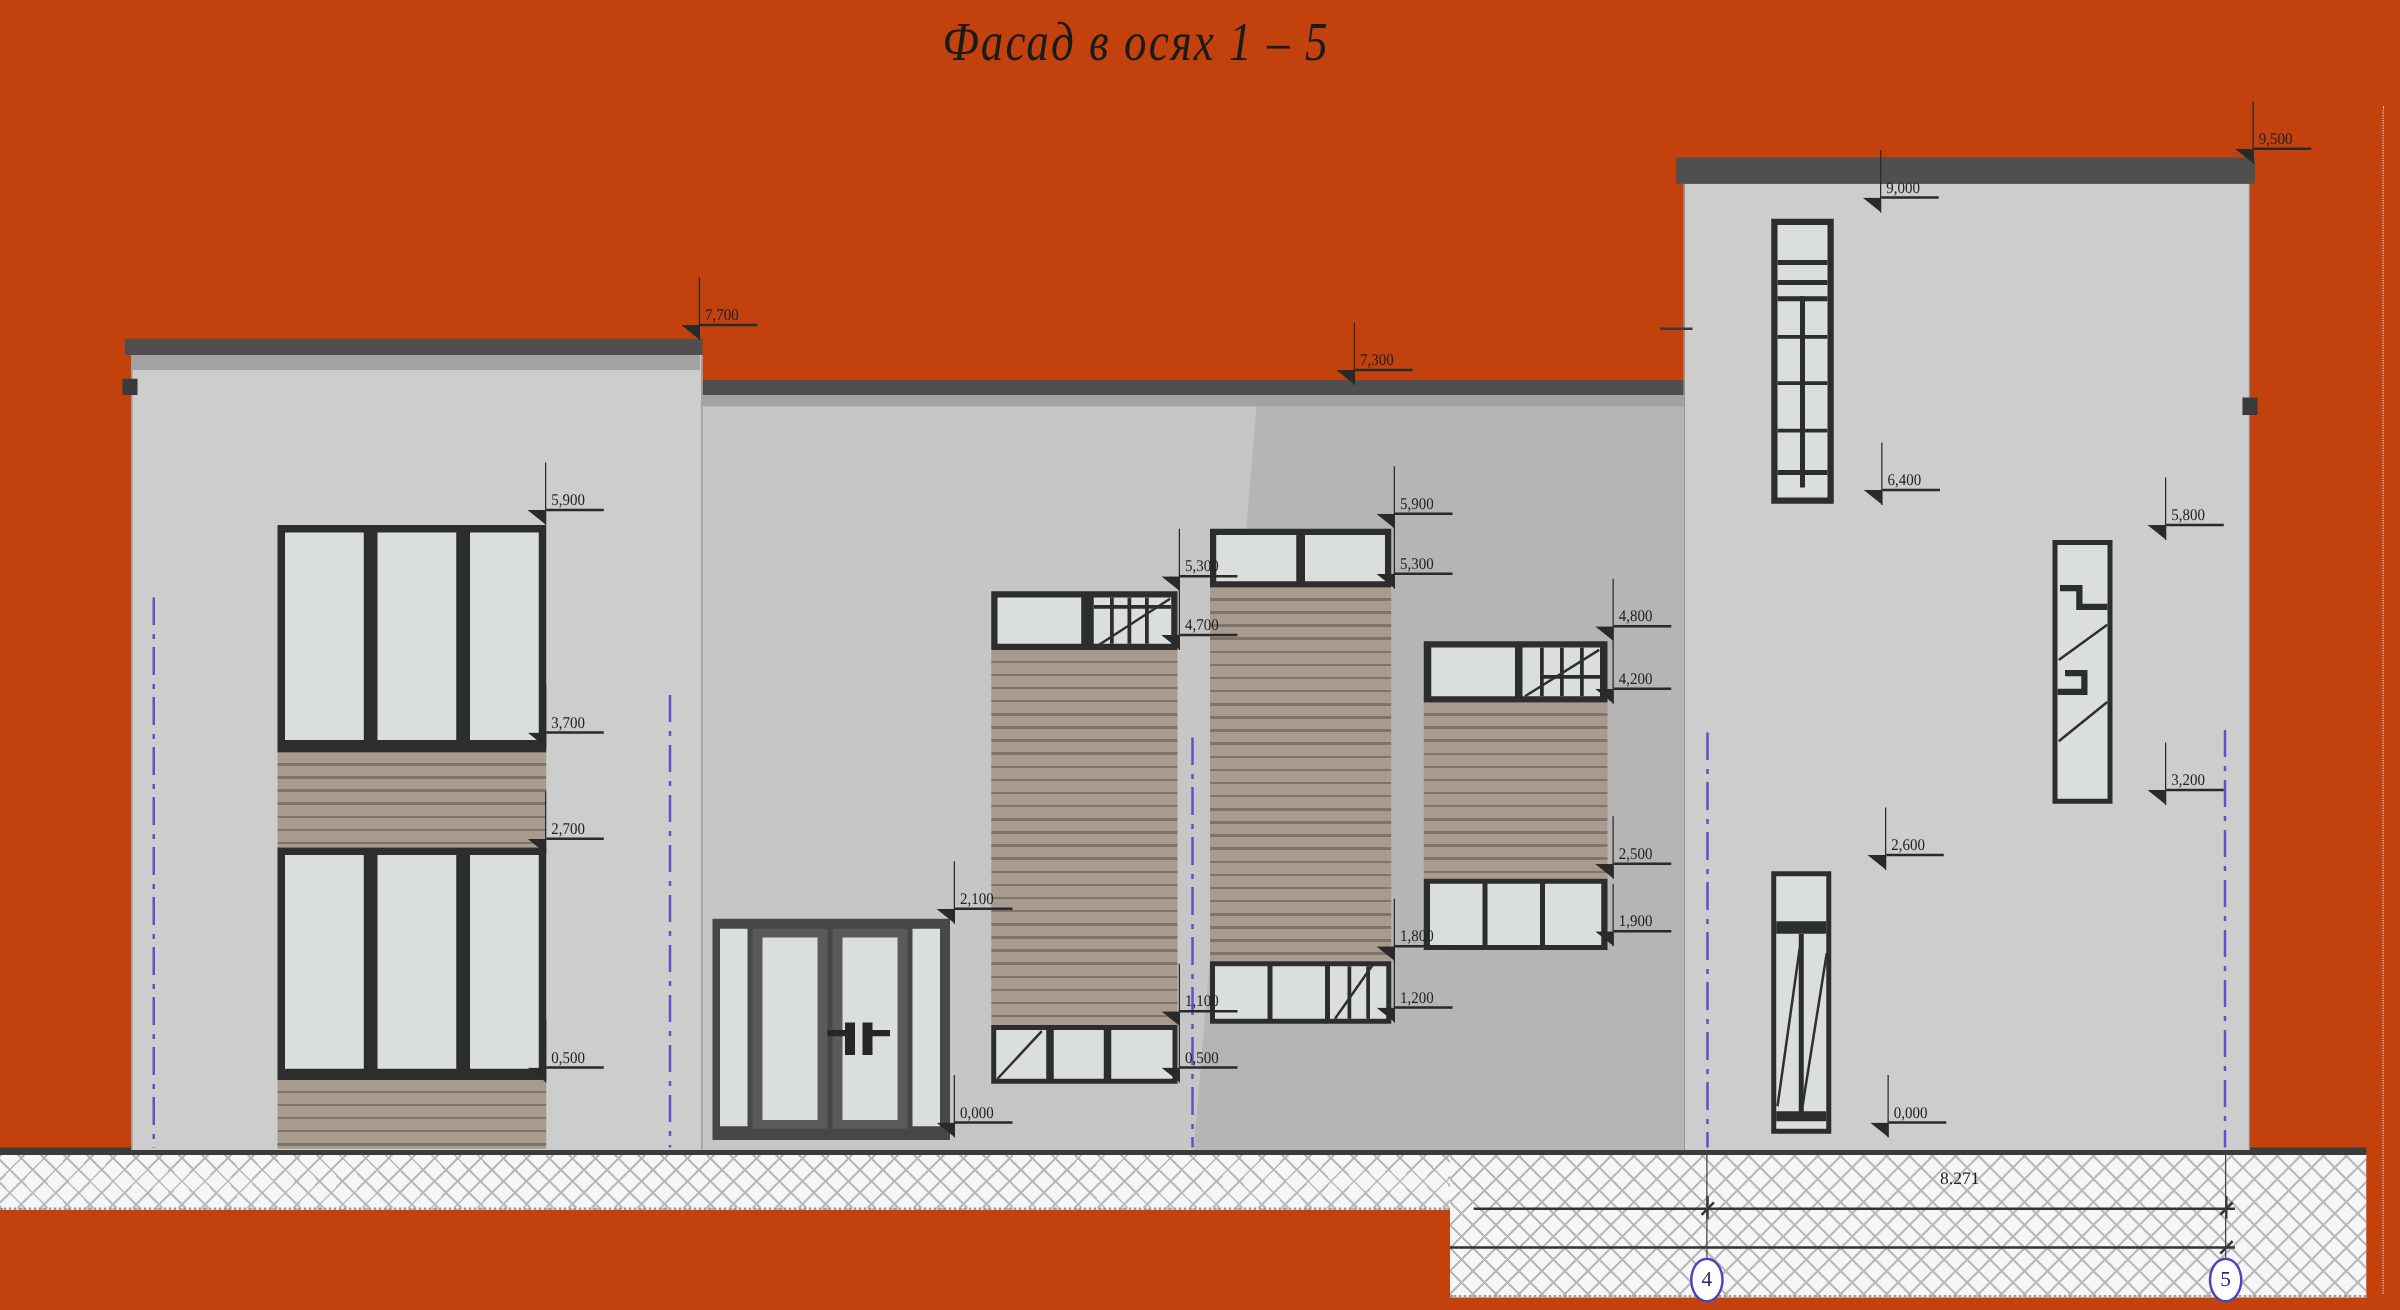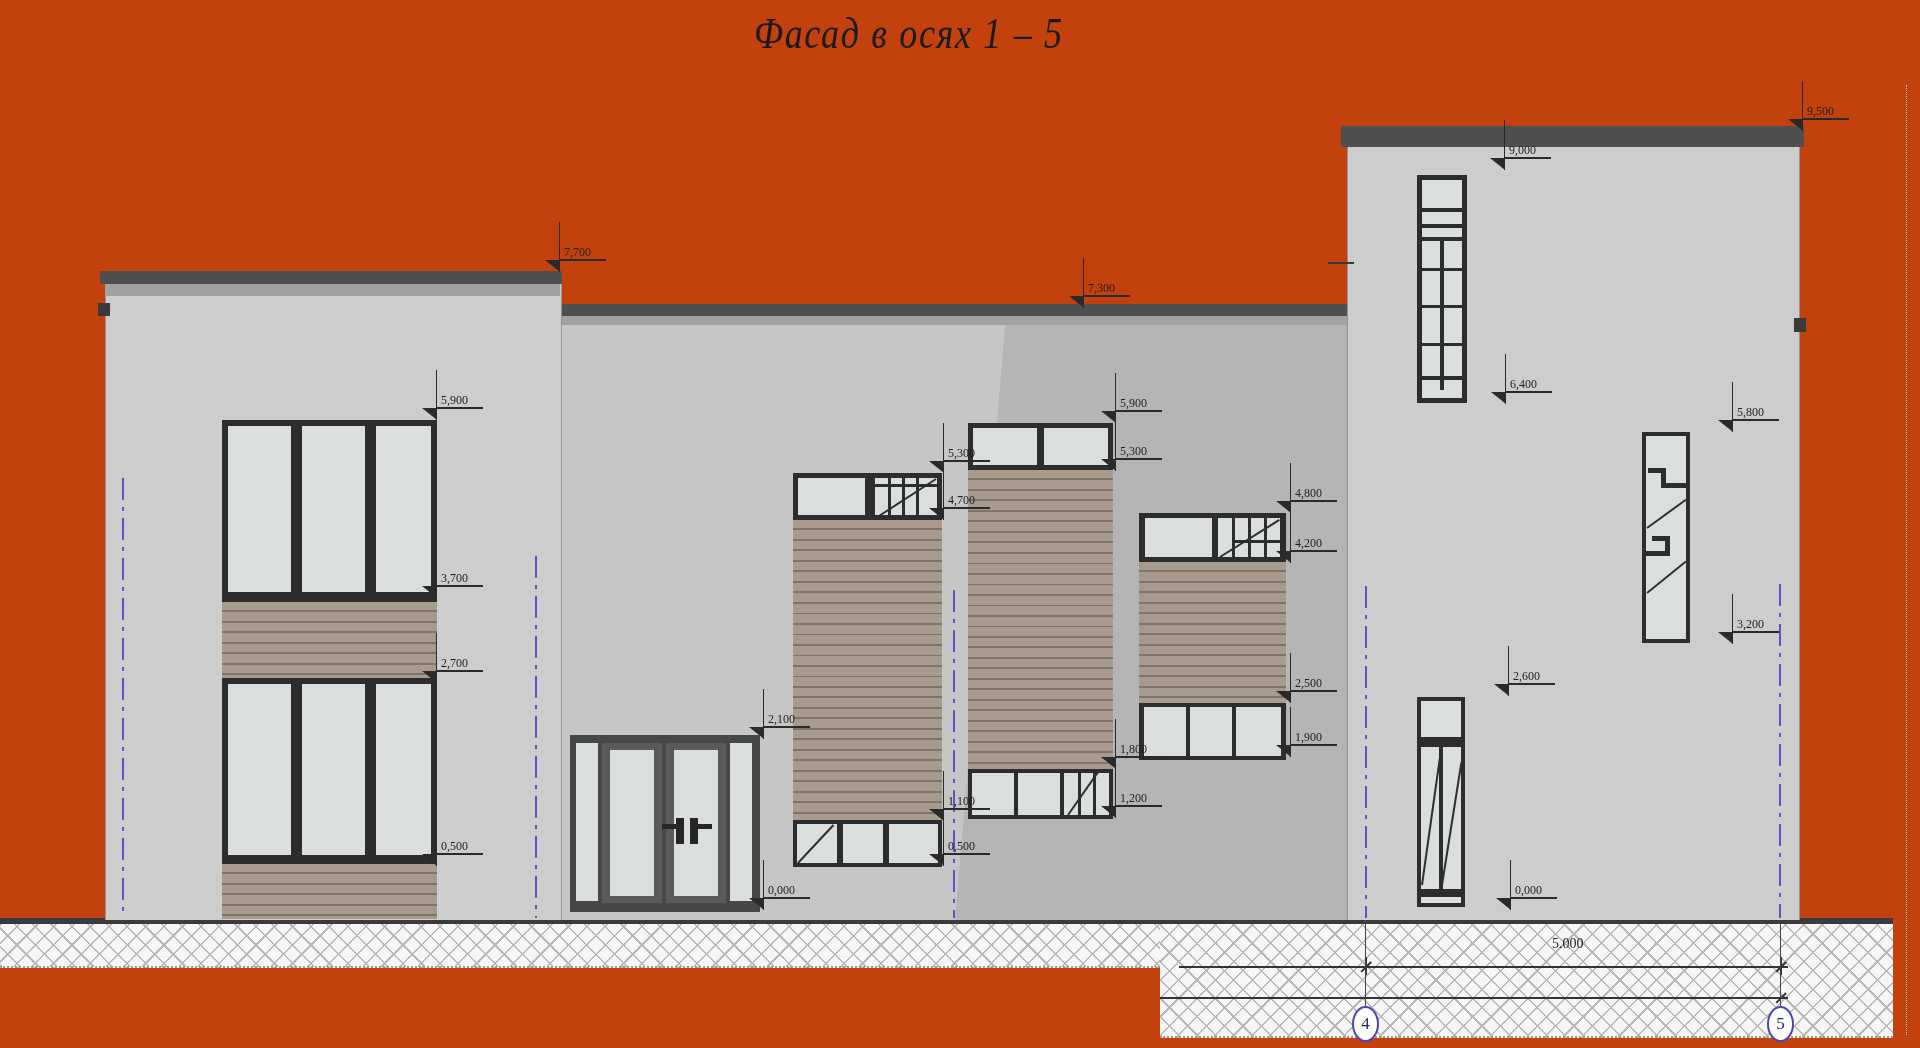--- a/index.html
+++ b/index.html
@@ -180,21 +180,21 @@
   <div class="diag" style="left:1422px;top:884px;width:128px;transform:rotate(-82deg);"></div>
   <div class="diag" style="left:1442px;top:884px;width:124px;transform:rotate(-81deg);"></div>
 
   <div class="dimline" style="left:1179px;top:966px;width:609px;"></div>
   <div class="dimline" style="left:1160px;top:997px;width:628px;"></div>
   <div class="dimtick" style="left:1365px;top:957px;"></div>
   <div class="dimtick" style="left:1780px;top:957px;"></div>
   <div class="dimslash" style="left:1359px;top:966px;"></div>
   <div class="dimslash" style="left:1774px;top:966px;"></div>
   <div class="dimslash" style="left:1774px;top:997px;"></div>
-  <div class="abs" style="left:1552px;top:936px;font-size:14px;color:#222;">5.000</div>
+  <div class="abs" style="left:1552px;top:936px;font-size:14px;color:#222;">8.271</div>
   <div class="extline" style="left:1365px;top:920px;height:86px;"></div>
   <div class="extline" style="left:1780px;top:920px;height:86px;"></div>
   <div class="bubble" style="left:1352px;top:1006px;">
     <span>4</span>
   </div>
   <div class="bubble" style="left:1767px;top:1006px;">
     <span>5</span>
   </div>
 
   <div id="axes-layer">

